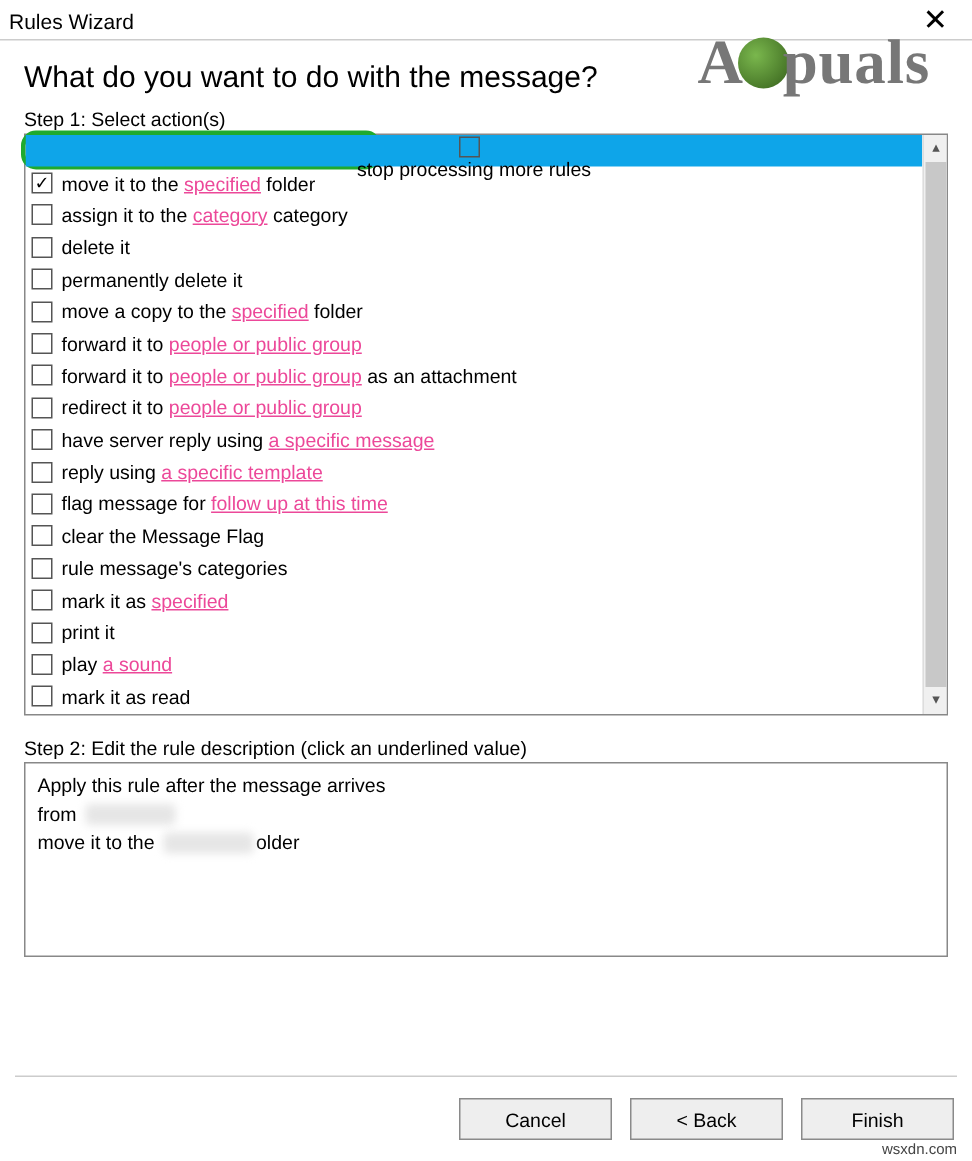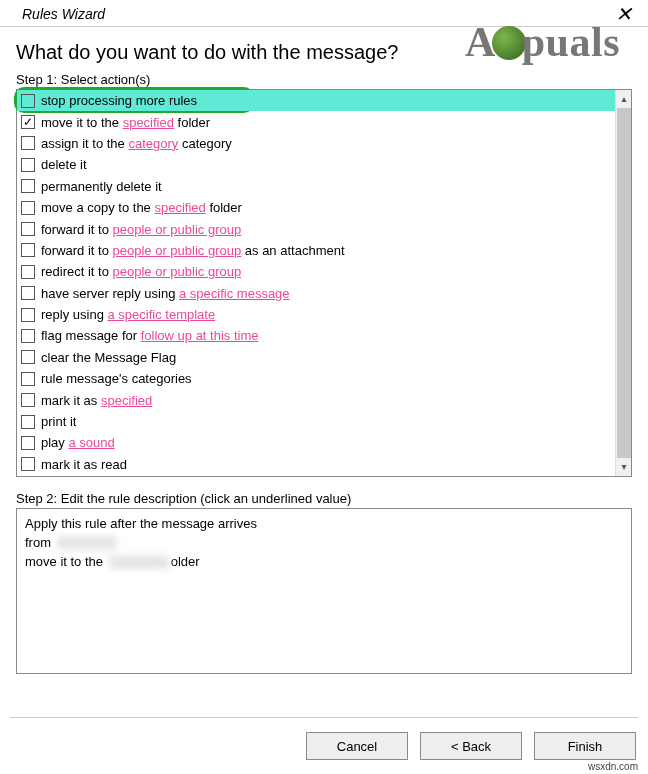--- a/index.html
+++ b/index.html
@@ -11,23 +11,22 @@
     background: #fff;
     width: 648px;
     height: 774px;
     overflow: hidden;
     position: relative;
   }
   .titlebar {
     display: flex;
     justify-content: space-between;
     align-items: flex-end;
-    padding: 6px 10px 4px 22px;
+    padding: 6px 10px 4px 6px;
     border-bottom: 1px solid #ccc;
-    font-style: italic;
   }
   .titlebar .title { font-size: 14px; }
   .titlebar .close { font-size: 20px; line-height: 16px; padding: 0 6px; cursor: default; }
   .watermark {
     position: absolute;
     top: 18px; right: 28px;
     font-family: Georgia, serif;
     font-size: 42px;
     color: #777;
     font-weight: bold;
@@ -90,41 +89,41 @@
   }
   .scroll-up { top: 1px; }
   .scroll-down { bottom: 1px; }
   .row {
     display: flex;
     align-items: center;
     padding: 1px 4px;
     height: 21.4px;
     white-space: nowrap;
   }
-  .row.selected { background: #5eead4; }
+  .row.selected { background: #0ea5e9; flex-direction: column; }
   .checkbox {
     width: 14px; height: 14px;
     border: 1px solid #555;
     margin-right: 6px;
     flex-shrink: 0;
     display: inline-flex;
     align-items: center;
     justify-content: center;
     font-size: 12px;
     line-height: 12px;
   }
   .checkbox.checked::after { content: "✓"; }
   .lnk {
     color: #ec4899;
     text-decoration: underline;
     cursor: default;
   }
   .desc-box {
     border: 1px solid #888;
-    height: 166px;
+    height: 130px;
     padding: 6px 8px;
     margin-top: 2px;
     line-height: 1.45;
     font-size: 13px;
   }
   .blur {
     display: inline-block;
     min-width: 60px; height: 14px;
     background: #e6e6e6;
     filter: blur(3px);

